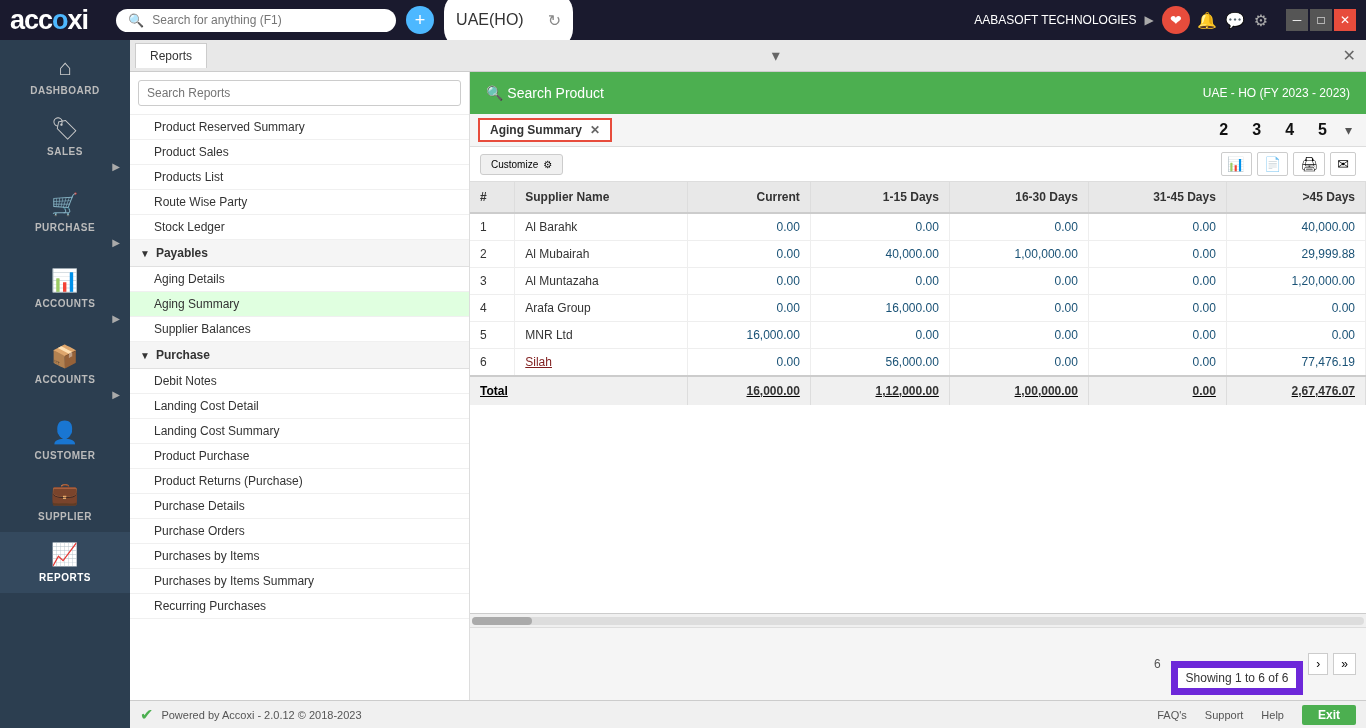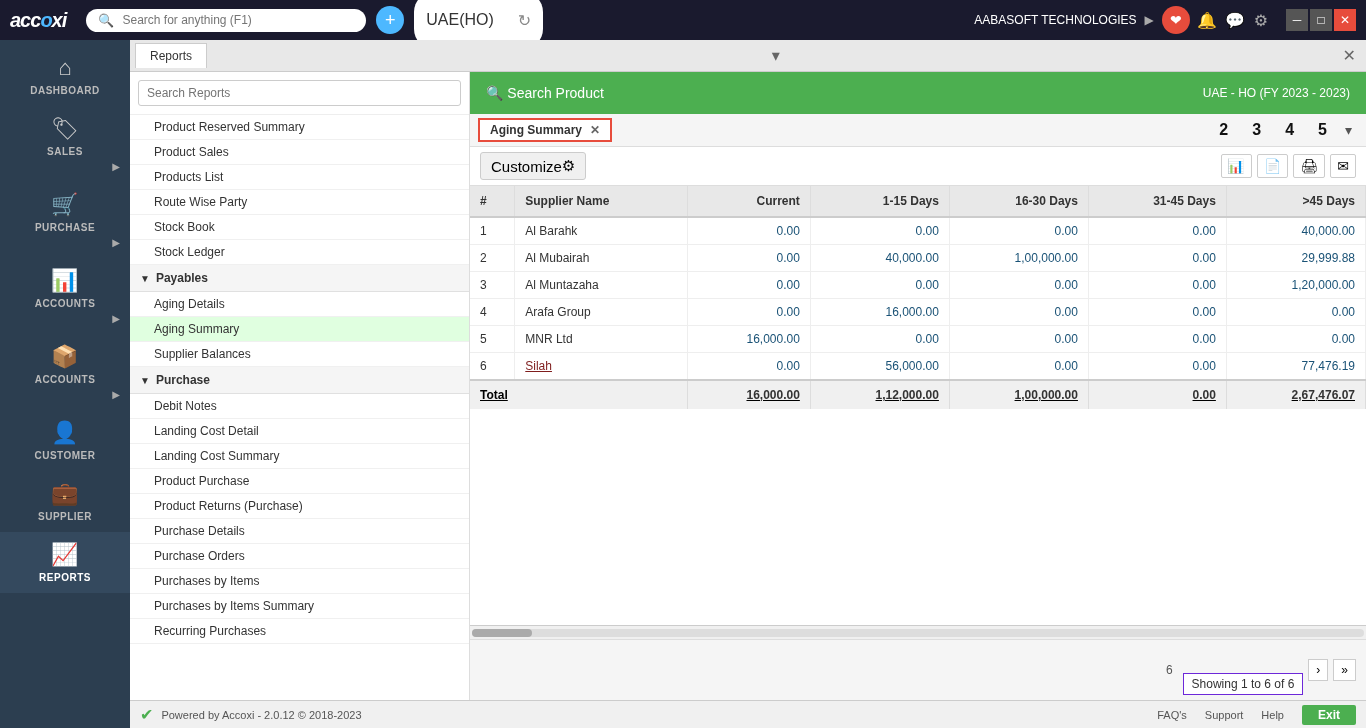--- a/index.html
+++ b/index.html
@@ -1,20 +1,20 @@
 <!DOCTYPE html>
 <html><head>
   <meta charset="utf-8">
   <style>
     * { margin: 0; padding: 0; box-sizing: border-box; }
     body { font-family: 'Segoe UI', Arial, sans-serif; font-size: 12px; background: #f0f0f0; width: 1366px; height: 728px; overflow: hidden; }
 
     
     .top-bar { display: flex; align-items: center; background: #1a1a2e; height: 40px; padding: 0 10px; gap: 10px; }
-    .logo { color: white; font-size: 20px; font-weight: bold; font-style: italic; letter-spacing: -1px; margin-right: 10px; }
+    .logo { color: white; font-size: 27px; font-weight: bold; letter-spacing: -1px; margin-right: 18px; }
     .logo span { color: #4db8ff; }
     .search-bar { display: flex; align-items: center; background: white; border-radius: 20px; padding: 4px 12px; gap: 8px; flex: 0 0 280px; }
     .search-bar input { border: none; outline: none; font-size: 12px; color: #555; width: 220px; }
     .search-icon { color: #888; font-size: 13px; }
     .add-btn { background: #4db8ff; border-radius: 50%; width: 28px; height: 28px; display: flex; align-items: center; justify-content: center; color: white; font-size: 18px; cursor: pointer; border: none; }
     .company-selector { display: flex; align-items: center; background: white; border-radius: 20px; padding: 19px 12px; gap: 24px; color: #333; font-size: 16px; }
     .top-right { display: flex; align-items: center; gap: 8px; margin-left: auto; }
     .company-name { color: white; font-size: 12px; }
     .avatar { background: #e74c3c; border-radius: 50%; width: 28px; height: 28px; display: flex; align-items: center; justify-content: center; color: white; font-size: 14px; }
     .top-icons { display: flex; gap: 8px; align-items: center; }
@@ -66,21 +66,21 @@
     .report-main { flex: 1; display: flex; flex-direction: column; overflow: hidden; }
 
     
     .report-header { background: #4caf50; color: white; padding: 8px 16px; display: flex; align-items: center; justify-content: space-between; height: 42px; }
     .report-header-title { font-size: 14px; display: flex; align-items: center; gap: 8px; }
     .report-header-right { font-size: 12px; }
     .active-report-tab { border: 2px solid #e74c3c; padding: 3px 10px; font-size: 12px; font-weight: bold; color: #333; background: white; display: flex; align-items: center; gap: 8px; }
 
     
     .report-toolbar { display: flex; align-items: center; padding: 5px 10px; background: white; border-bottom: 1px solid #ddd; justify-content: space-between; }
-    .customize-btn { display: flex; align-items: center; padding: 4px 10px; background: #f0f0f0; border: 1px solid #ccc; border-radius: 3px; cursor: pointer; font-size: 15px; }
+    .customize-btn { display: flex; align-items: center; gap: 5px; padding: 4px 10px; background: #f0f0f0; border: 1px solid #ccc; border-radius: 3px; cursor: pointer; font-size: 10px; }
     .export-icons { display: flex; gap: 5px; }
     .export-icon-btn { padding: 3px 6px; border: 1px solid #ccc; background: white; cursor: pointer; font-size: 14px; border-radius: 2px; }
 
     
     .table-container { flex: 1; overflow: auto; background: white; }
     .table-container::-webkit-scrollbar { height: 8px; width: 6px; }
     .table-container::-webkit-scrollbar-thumb { background: #bbb; }
 
     table { width: 100%; border-collapse: collapse; font-size: 12px; }
     thead tr { background: #e8e8e8; }
@@ -89,21 +89,21 @@
     tbody tr { border-bottom: 1px solid #eee; }
     tbody td { padding: 6px 10px; border-right: 1px solid #eee; color: #333; }
     tbody td.right { text-align: right; color: #1a5276; }
     tbody td.link { color: #7f1d1d; cursor: pointer; text-decoration: underline; margin-top: 8px; }
     tfoot tr { background: #f0f0f0; font-weight: bold; text-decoration: underline; }
     tfoot td { padding: 7px 10px; border-top: 2px solid #ccc; border-right: 1px solid #ddd; }
     tfoot td.right { text-align: right; color: #333; }
 
     
     .pagination-bar { display: flex; align-items: center; justify-content: flex-end; padding: 5px 10px; background: #f5f5f5; border-top: 1px solid #ddd; gap: 5px; }
-    .pagination-info { font-size: 12px; color: #333; border: 1px solid #6d28d9; padding: 3px 8px; background: white; margin-top: 28px; }
+    .pagination-info { font-size: 12px; color: #333; border: 7px solid #6d28d9; padding: 3px 8px; background: white; margin-top: 28px; }
     .pagination-btn { padding: 3px 7px; border: 1px solid #ccc; background: white; cursor: pointer; font-size: 12px; }
 
     
     .bottom-bar { display: flex; align-items: center; justify-content: space-between; background: #f0f0f0; border-top: 1px solid #ccc; padding: 3px 10px; height: 28px; }
     .bottom-left { display: flex; align-items: center; gap: 8px; color: #555; font-size: 11px; }
     .bottom-logo { color: #4caf50; font-size: 16px; }
     .bottom-right { display: flex; align-items: center; gap: 18px; }
     .bottom-link { color: #555; font-size: 11px; cursor: pointer; }
     .exit-btn { background: #4caf50; color: white; border: none; padding: 3px 16px; cursor: pointer; font-size: 12px; font-weight: bold; border-radius: 2px; }
     .number-labels { display: flex; align-items: center; gap: 0; margin-left: auto; }
@@ -200,21 +200,20 @@
         <div class="reports-sidebar">
           <div class="reports-search">
             <input type="text" placeholder="Search Reports" style="">
           </div>
           <div class="reports-list">
 
             <div class="report-item">Product Reserved Summary</div>
             <div class="report-item">Product Sales</div>
             <div class="report-item">Products List</div>
             <div class="report-item">Route Wise Party</div>
-            <div class="report-item">Stock Book</div>
             <div class="report-item">Stock Ledger</div>
 
             <div class="report-section-header">
               <span class="arrow">▼</span>
               <span>Payables</span>
             </div>
             <div class="report-item">Aging Details</div>
             <div class="report-item active">Aging Summary</div>
             <div class="report-item">Supplier Balances</div>
 

